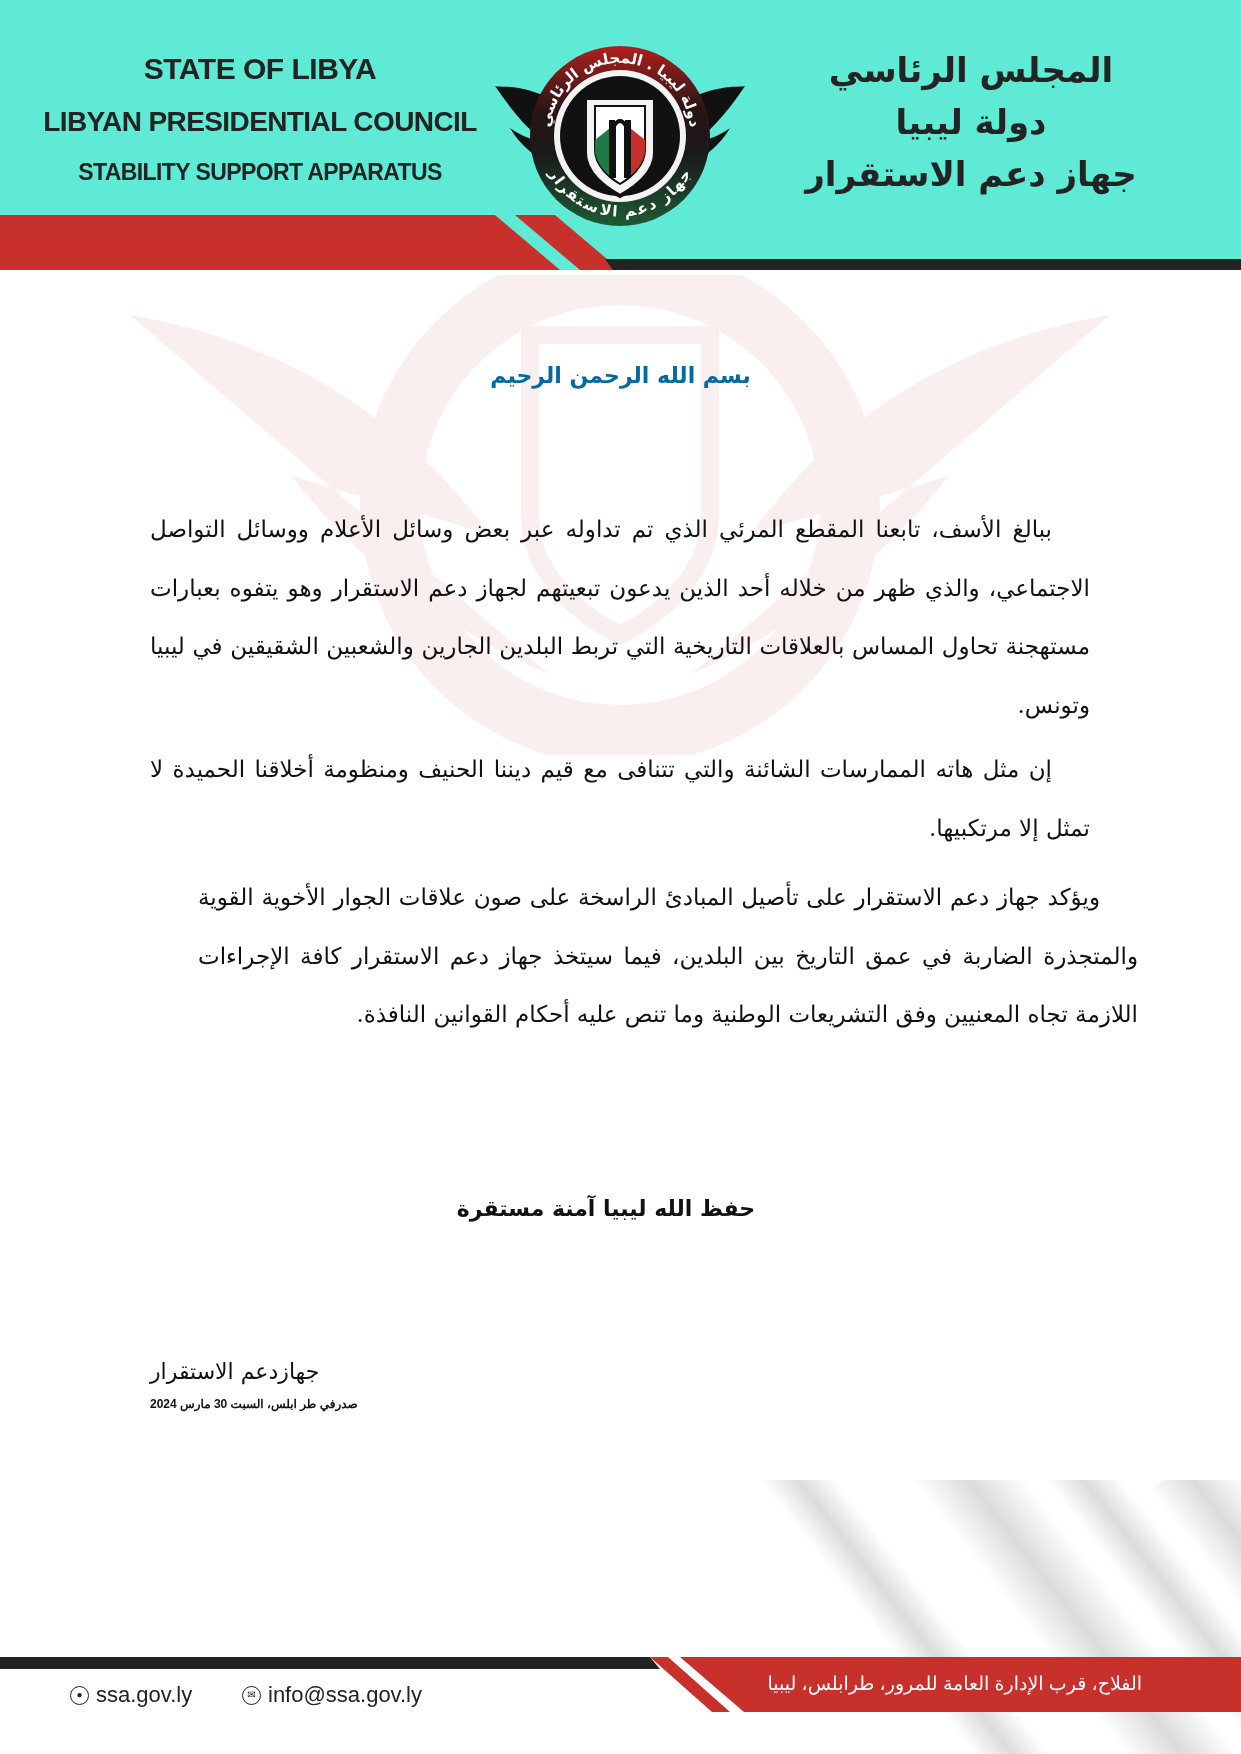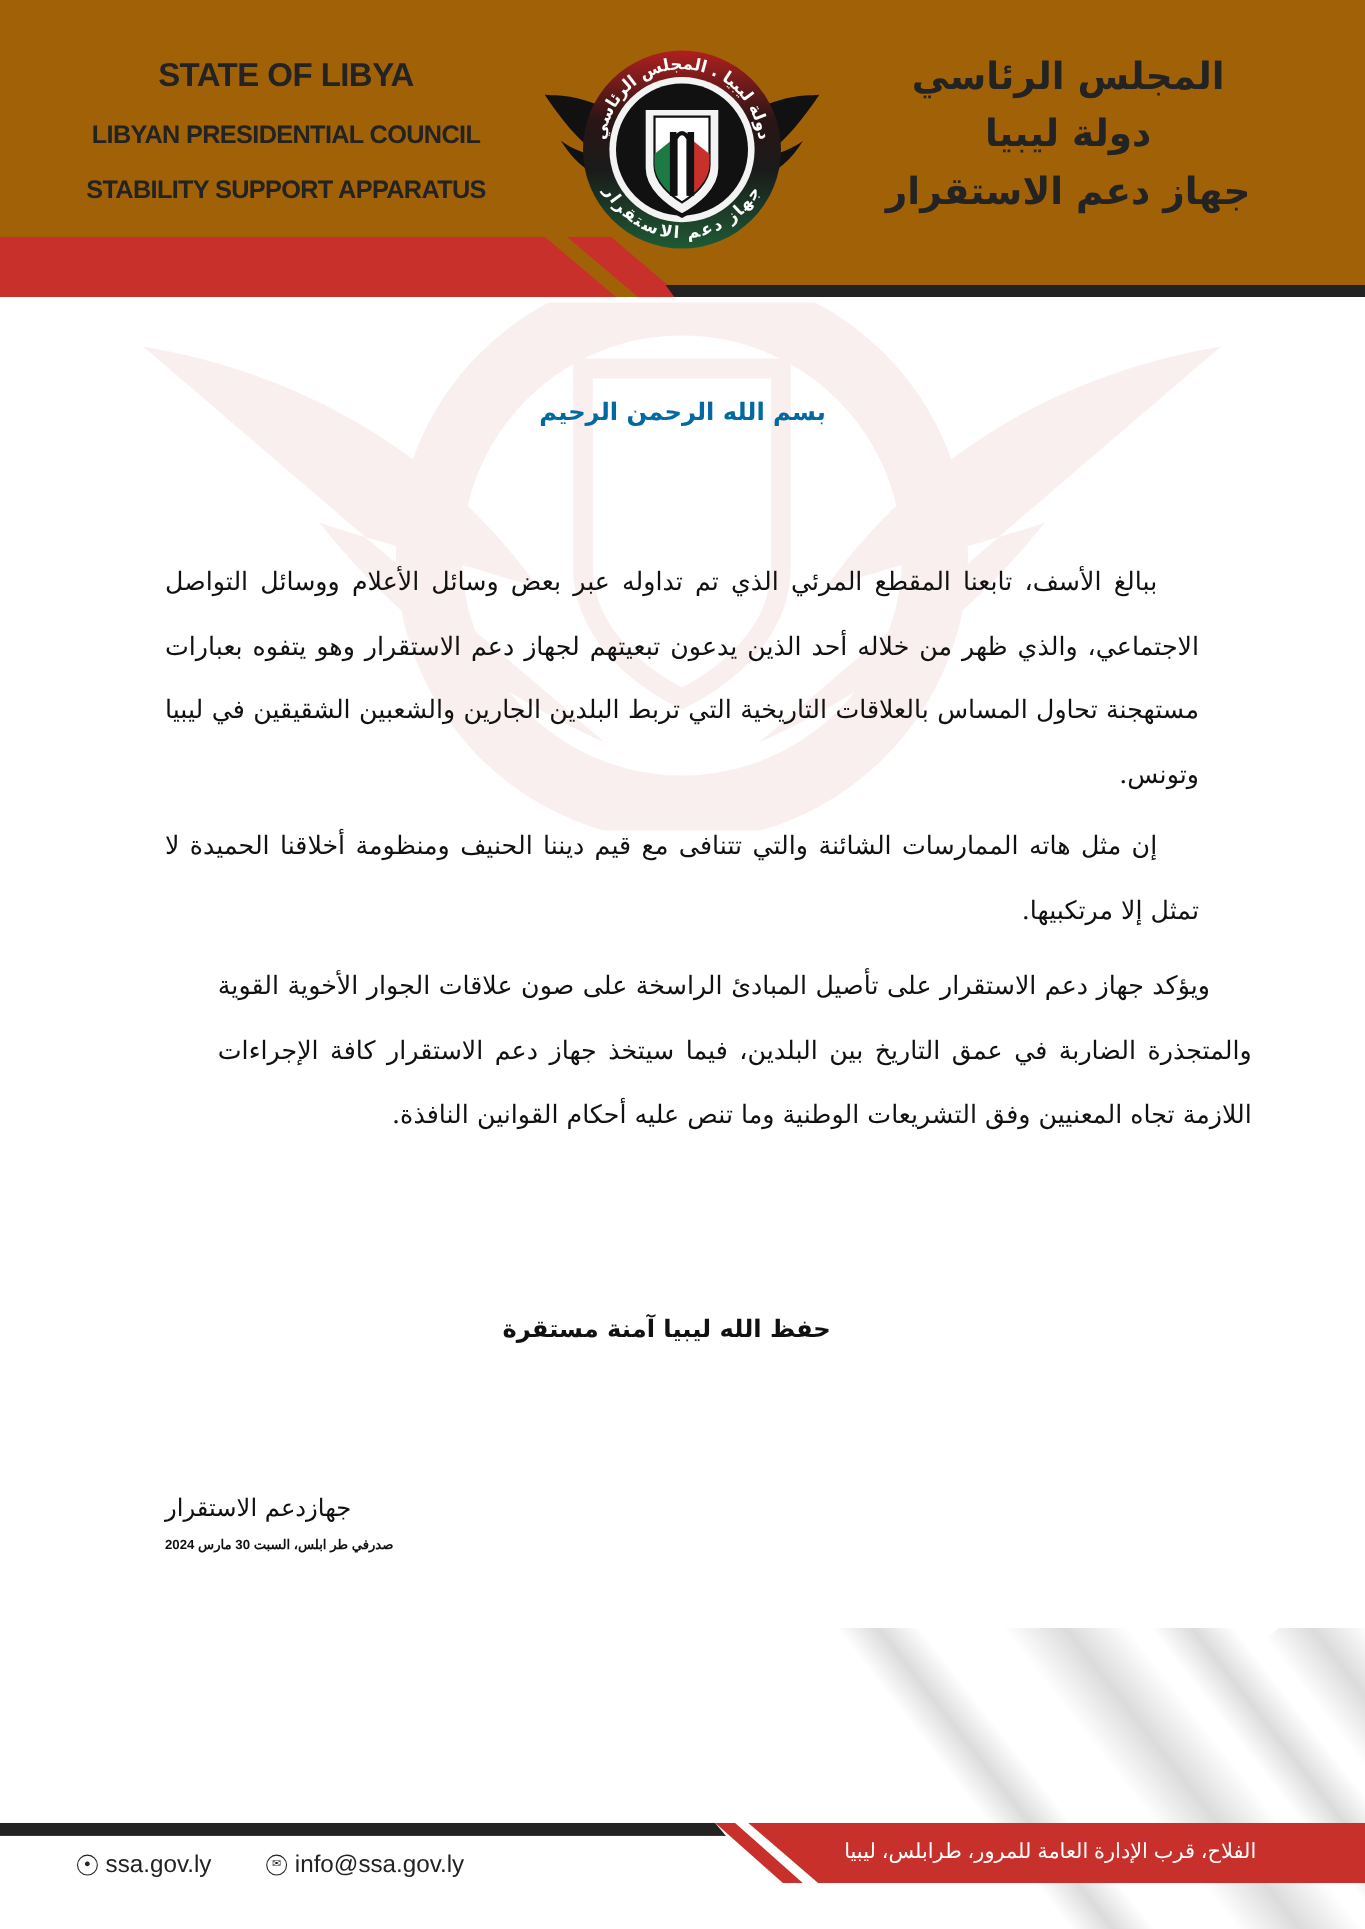--- a/index.html
+++ b/index.html
@@ -1,22 +1,22 @@
 <!DOCTYPE html>
 <html><head>
 <meta charset="utf-8">
 <style>
   html, body { margin: 0; padding: 0; }
   body { width: 1241px; height: 1754px; position: relative; overflow: hidden; background: #ffffff; font-family: "DejaVu Sans", sans-serif; }
 
   
-  .header { position: absolute; left: 0; top: 0; width: 1241px; height: 270px; background: #a16207; }
+  .header { position: absolute; left: 0; top: 0; width: 1241px; height: 270px; background: #5eead4; }
   .header-en { position: absolute; left: 40px; top: 48px; width: 440px; text-align: center; font-family: "Liberation Sans", sans-serif; font-weight: bold; color: #232323; }
   .header-en .l1 { font-size: 30px; letter-spacing: -0.5px; line-height: 42px; }
-  .header-en .l2 { font-size: 23px; letter-spacing: -0.6px; line-height: 52px; margin-top: 6px; }
+  .header-en .l2 { font-size: 28px; letter-spacing: -0.6px; line-height: 52px; margin-top: 6px; }
   .header-en .l3 { font-size: 23px; letter-spacing: -0.6px; line-height: 48px; }
   .header-ar { position: absolute; right: 90px; top: 44px; width: 360px; text-align: center; direction: rtl; font-family: "DejaVu Sans", sans-serif; font-weight: bold; color: #232323; }
   .header-ar div { font-size: 34px; line-height: 52px; }
 
   .red-band { position: absolute; left: 0; top: 215px; width: 560px; height: 55px; background: #c8302c; clip-path: polygon(0 0, 495px 0, 560px 55px, 0 55px); }
   .red-stripe { position: absolute; left: 515px; top: 215px; width: 105px; height: 55px; background: #c8302c; clip-path: polygon(0 0, 40px 0, 105px 55px, 65px 55px); }
   .dark-band { position: absolute; left: 605px; top: 259px; width: 636px; height: 11px; background: #232323; clip-path: polygon(0 0, 636px 0, 636px 11px, 8px 11px); }
 
   .emblem { position: absolute; left: 495px; top: 28px; width: 250px; height: 210px; }
 

